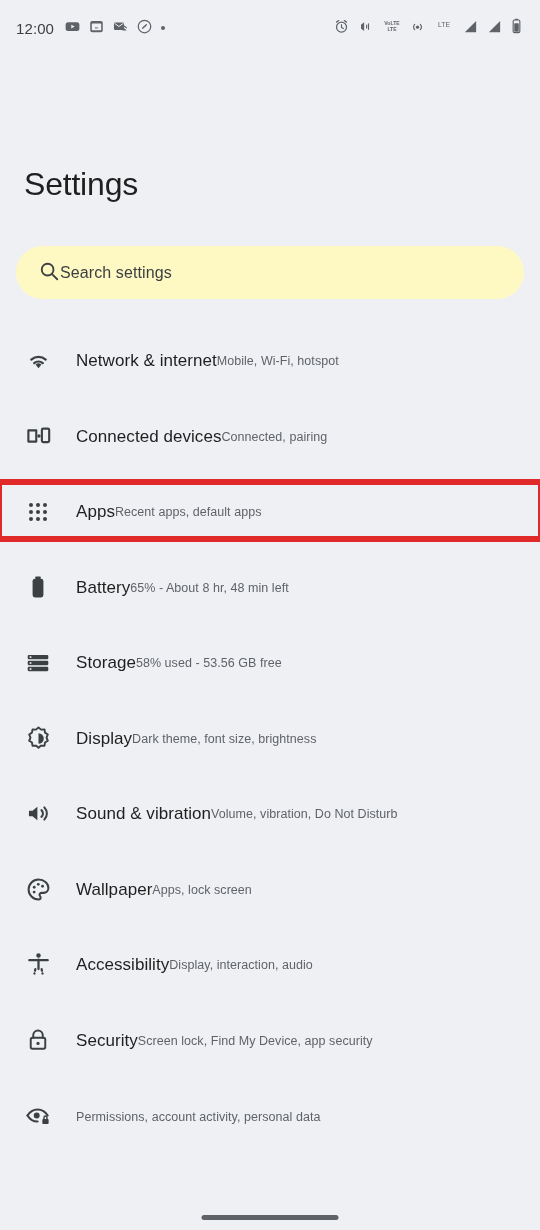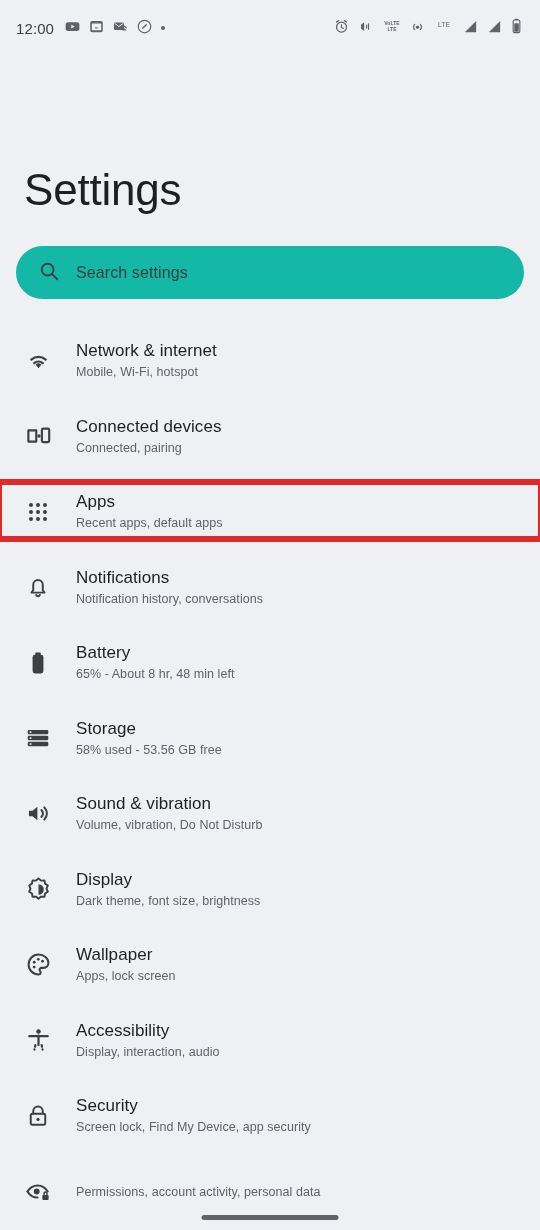--- a/index.html
+++ b/index.html
@@ -51,40 +51,39 @@
     border-radius: 50%;
     background: #5f6368;
     display: block;
   }
 
   
   .page-title {
     position: absolute;
     top: 168px;
     left: 24px;
-    font-size: 44px;
+    font-size: 32px;
     font-weight: 400;
     color: #1f1f1f;
     letter-spacing: -0.2px;
     line-height: 1;
   }
 
   
   .search-bar {
     position: absolute;
     top: 246px;
     left: 16px;
     width: 508px;
     height: 53px;
-    background: #14b8a6;
+    background: #fef9c3;
     border-radius: 28px;
     display: flex;
     align-items: center;
     padding-left: 22px;
-    gap: 16px;
   }
   .search-placeholder {
     font-size: 16px;
     color: #3c4043;
     letter-spacing: 0.1px;
   }
 
   
   .settings-list {
     position: absolute;
@@ -103,21 +102,21 @@
     width: 40px;
     min-width: 40px;
     display: flex;
     align-items: center;
     justify-content: center;
     color: #3c4043;
   }
   .row-text {
     margin-left: 18px;
     display: flex;
-    flex-direction: column;
+    flex-direction: row;
     justify-content: center;
   }
   .row-title {
     font-size: 17px;
     color: #1f1f1f;
     line-height: 21px;
     letter-spacing: 0.05px;
   }
   .row-subtitle {
     font-size: 12.5px;
@@ -309,32 +308,20 @@
             <circle cx="19" cy="19" r="2"></circle>
         </g>
       </svg>
     </div>
     <div class="row-text">
       <span class="row-title">Apps</span>
       <span class="row-subtitle">Recent apps, default apps</span>
     </div>
   </div>
 
-  <div class="settings-row">
-    <div class="row-icon">
-      <svg width="26" height="26" viewBox="0 0 24 24">
-          <path d="M6 17.2h12l-1.6-2.2V10a4.4 4.4 0 10-8.8 0v5z" fill="none" stroke="#3c4043" stroke-width="1.8" stroke-linejoin="round"></path>
-          <path d="M10.3 19.3a1.8 1.8 0 003.4 0" fill="none" stroke="#3c4043" stroke-width="1.8" stroke-linecap="round"></path>
-        </svg>
-    </div>
-    <div class="row-text">
-      <span class="row-title">Notifications</span>
-      <span class="row-subtitle">Notification history, conversations</span>
-    </div>
-  </div>
 
   <div class="settings-row">
     <div class="row-icon">
       <svg width="26" height="26" viewBox="0 0 24 24">
           <rect x="9.4" y="2.4" width="5.2" height="2.2" rx="0.8" fill="#3c4043"></rect>
           <rect x="7" y="4.4" width="10" height="17.2" rx="2.2" fill="#3c4043"></rect>
         </svg>
     </div>
     <div class="row-text">
       <span class="row-title">Battery</span>
@@ -359,40 +346,40 @@
     </div>
     <div class="row-text">
       <span class="row-title">Storage</span>
       <span class="row-subtitle">58% used - 53.56 GB free</span>
     </div>
   </div>
 
   <div class="settings-row">
     <div class="row-icon">
       <svg width="27" height="27" viewBox="0 0 24 24">
+        <path d="M12 2.2l2.3 1.9 3-.2.5 2.9 2.5 1.6-1.2 2.8 1.2 2.8-2.5 1.6-.5 2.9-3-.2-2.3 1.9-2.3-1.9-3 .2-.5-2.9-2.5-1.6 1.2-2.8-1.2-2.8 2.5-1.6.5-2.9 3 .2z" fill="none" stroke="#3c4043" stroke-width="1.7" stroke-linejoin="round"></path>
+        <path d="M12 7.3a4.7 4.7 0 010 9.4z" fill="#3c4043"></path>
+      </svg>
+    </div>
+    <div class="row-text">
+      <span class="row-title">Display</span>
+      <span class="row-subtitle">Dark theme, font size, brightness</span>
+    </div>
+  </div>
+
+  <div class="settings-row">
+    <div class="row-icon">
+      <svg width="27" height="27" viewBox="0 0 24 24">
           <path d="M3.5 9.5v5h3.2l4.3 3.6V5.9L6.7 9.5z" fill="#3c4043"></path>
           <path d="M14.6 9a4 4 0 010 6M17.2 6.6a7.6 7.6 0 010 10.8" fill="none" stroke="#3c4043" stroke-width="1.8" stroke-linecap="round"></path>
         </svg>
     </div>
     <div class="row-text">
       <span class="row-title">Sound &amp; vibration</span>
       <span class="row-subtitle">Volume, vibration, Do Not Disturb</span>
-    </div>
-  </div>
-
-  <div class="settings-row">
-    <div class="row-icon">
-      <svg width="27" height="27" viewBox="0 0 24 24">
-        <path d="M12 2.2l2.3 1.9 3-.2.5 2.9 2.5 1.6-1.2 2.8 1.2 2.8-2.5 1.6-.5 2.9-3-.2-2.3 1.9-2.3-1.9-3 .2-.5-2.9-2.5-1.6 1.2-2.8-1.2-2.8 2.5-1.6.5-2.9 3 .2z" fill="none" stroke="#3c4043" stroke-width="1.7" stroke-linejoin="round"></path>
-        <path d="M12 7.3a4.7 4.7 0 010 9.4z" fill="#3c4043"></path>
-      </svg>
-    </div>
-    <div class="row-text">
-      <span class="row-title">Display</span>
-      <span class="row-subtitle">Dark theme, font size, brightness</span>
     </div>
   </div>
 
   <div class="settings-row">
     <div class="row-icon">
       <svg width="27" height="27" viewBox="0 0 24 24">
         <path d="M12 3.2a8.8 8.8 0 000 17.6c1.2 0 1.9-.8 1.9-1.7 0-.5-.2-.9-.5-1.2-.3-.3-.5-.7-.5-1.2 0-.9.8-1.7 1.8-1.7h1.8a4.3 4.3 0 004.3-4.3c0-4.2-4-7.5-8.8-7.5z" fill="none" stroke="#3c4043" stroke-width="1.8"></path>
         <circle cx="8.2" cy="10" r="1.25" fill="#3c4043"></circle>
         <circle cx="11.8" cy="7.4" r="1.25" fill="#3c4043"></circle>
         <circle cx="15.6" cy="9.1" r="1.25" fill="#3c4043"></circle>

